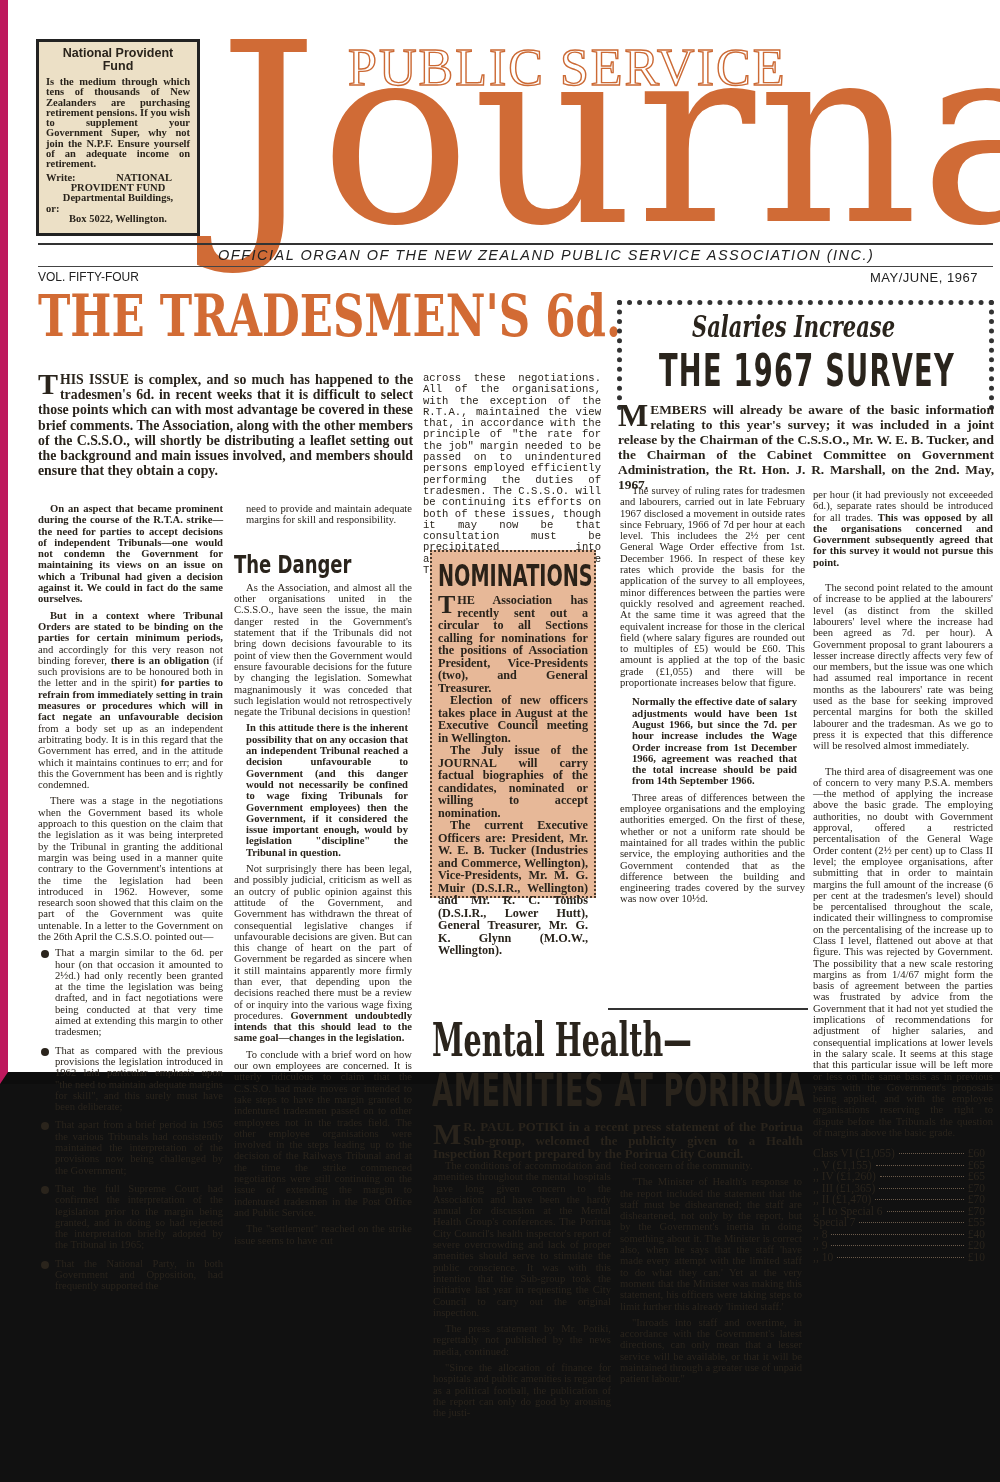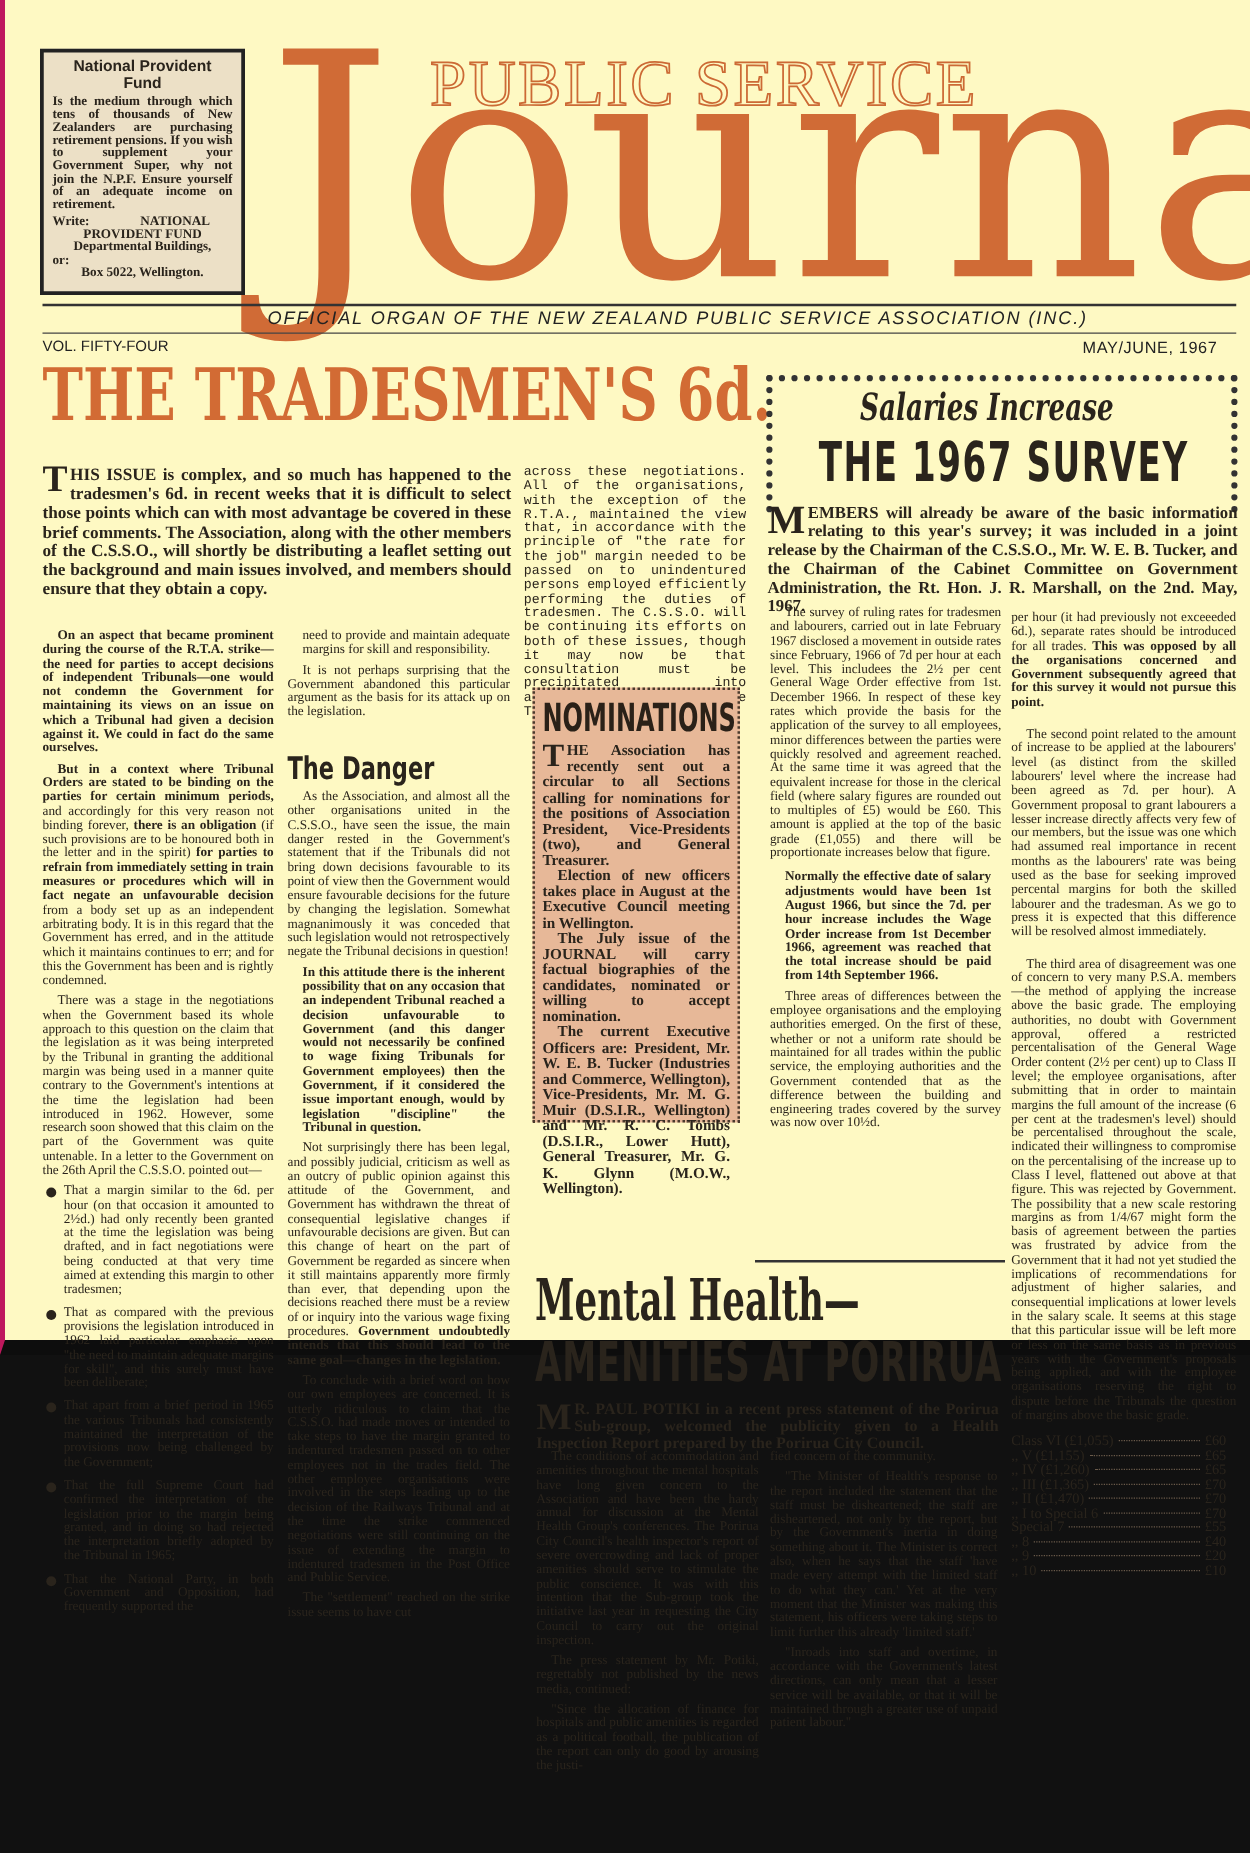--- a/index.html
+++ b/index.html
@@ -1,22 +1,22 @@
 <!DOCTYPE html>
 <html><head>
 <meta charset="utf-8">
 <style>
   * { box-sizing: border-box; margin: 0; padding: 0; }
   html, body { width: 1000px; height: 1482px; overflow: hidden; background: #111; }
   #page {
     position: relative; width: 1000px; height: 1084px;
-    background: #fef9c3;
+    background: #ffffff;
     color: #2a241c;
     font-family: "Liberation Serif", "DejaVu Serif", serif;
-    border-left: 4px solid #be185d;
+    border-left: 8px solid #be185d;
     border-bottom: 12px solid #0d0d0d;
   }
   .abs { position: absolute; }
   .j { text-align: justify; hyphens: auto; }
   p { margin-bottom: 5px; }
   .b { font-weight: bold; }
   .ind { text-indent: 12px; }
 
   
   #npf-box {
@@ -138,21 +138,20 @@
     <p class="ind">There was a stage in the negotiations when the Government based its whole approach to this question on the claim that the legislation as it was being interpreted by the Tribunal in granting the additional margin was being used in a manner quite contrary to the Government's intentions at the time the legislation had been introduced in 1962. However, some research soon showed that this claim on the part of the Government was quite untenable. In a letter to the Government on the 26th April the C.S.S.O. pointed out—</p>
     <div class="bullet">That a margin similar to the 6d. per hour (on that occasion it amounted to 2½d.) had only recently been granted at the time the legislation was being drafted, and in fact negotiations were being conducted at that very time aimed at extending this margin to other tradesmen;</div>
     <div class="bullet">That as compared with the previous provisions the legislation introduced in 1962 laid particular emphasis upon "the need to maintain adequate margins for skill", and this surely must have been deliberate;</div>
     <div class="bullet">That apart from a brief period in 1965 the various Tribunals had consistently maintained the interpretation of the provisions now being challenged by the Government;</div>
     <div class="bullet">That the full Supreme Court had confirmed the interpretation of the legislation prior to the margin being granted, and in doing so had rejected the interpretation briefly adopted by the Tribunal in 1965;</div>
     <div class="bullet">That the National Party, in both Government and Opposition, had frequently supported the</div>
   </div>
 
   <div id="colB" class="abs col j">
     <p style="padding-left:12px">need to provide and maintain adequate margins for skill and responsibility.</p>
-    <p class="ind">It is not perhaps surprising that the Government abandoned this particular argument as the basis for its attack up on the legislation.</p>
     <div id="danger-h">The Danger</div>
     <p class="ind">As the Association, and almost all the other organisations united in the C.S.S.O., have seen the issue, the main danger rested in the Government's statement that if the Tribunals did not bring down decisions favourable to its point of view then the Government would ensure favourable decisions for the future by changing the legislation. Somewhat magnanimously it was conceded that such legislation would not retrospectively negate the Tribunal decisions in question!</p>
     <p class="b" style="padding:0 4px 0 12px">In this attitude there is the inherent possibility that on any occasion that an independent Tribunal reached a decision unfavourable to Government (and this danger would not necessarily be confined to wage fixing Tribunals for Government employees) then the Government, if it considered the issue important enough, would by legislation "discipline" the Tribunal in question.</p>
     <p class="ind"><span>Not surprisingly there has been legal, and possibly judicial, criticism as well as an outcry of public opinion against this attitude of the Government, and Government has withdrawn the threat of consequential legislative changes if unfavourable decisions are given. But can this change of heart on the part of Government be regarded as sincere when it still maintains apparently more firmly than ever, that depending upon the decisions reached there must be a review of or inquiry into the various wage fixing procedures. </span><span class="b">Government undoubtedly intends that this should lead to the same goal—changes in the legislation.</span></p>
     <p class="ind">To conclude with a brief word on how our own employees are concerned. It is utterly ridiculous to claim that the C.S.S.O. had made moves or intended to take steps to have the margin granted to indentured tradesmen passed on to other employees not in the trades field. The other employee organisations were involved in the steps leading up to the decision of the Railways Tribunal and at the time the strike commenced negotiations were still continuing on the issue of extending the margin to indentured tradesmen in the Post Office and Public Service.</p>
     <p class="ind">The "settlement" reached on the strike issue seems to have cut</p>
   </div>
 
   <div id="colC" class="abs col j">
     <p>across these negotiations. All of the organisations, with the exception of the R.T.A., maintained the view that, in accordance with the principle of "the rate for the job" margin needed to be passed on to unindentured persons employed efficiently performing the duties of tradesmen. The C.S.S.O. will be continuing its efforts on both of these issues, though it may now be that consultation must be precipitated into arbitration before the Tribunal.</p>

